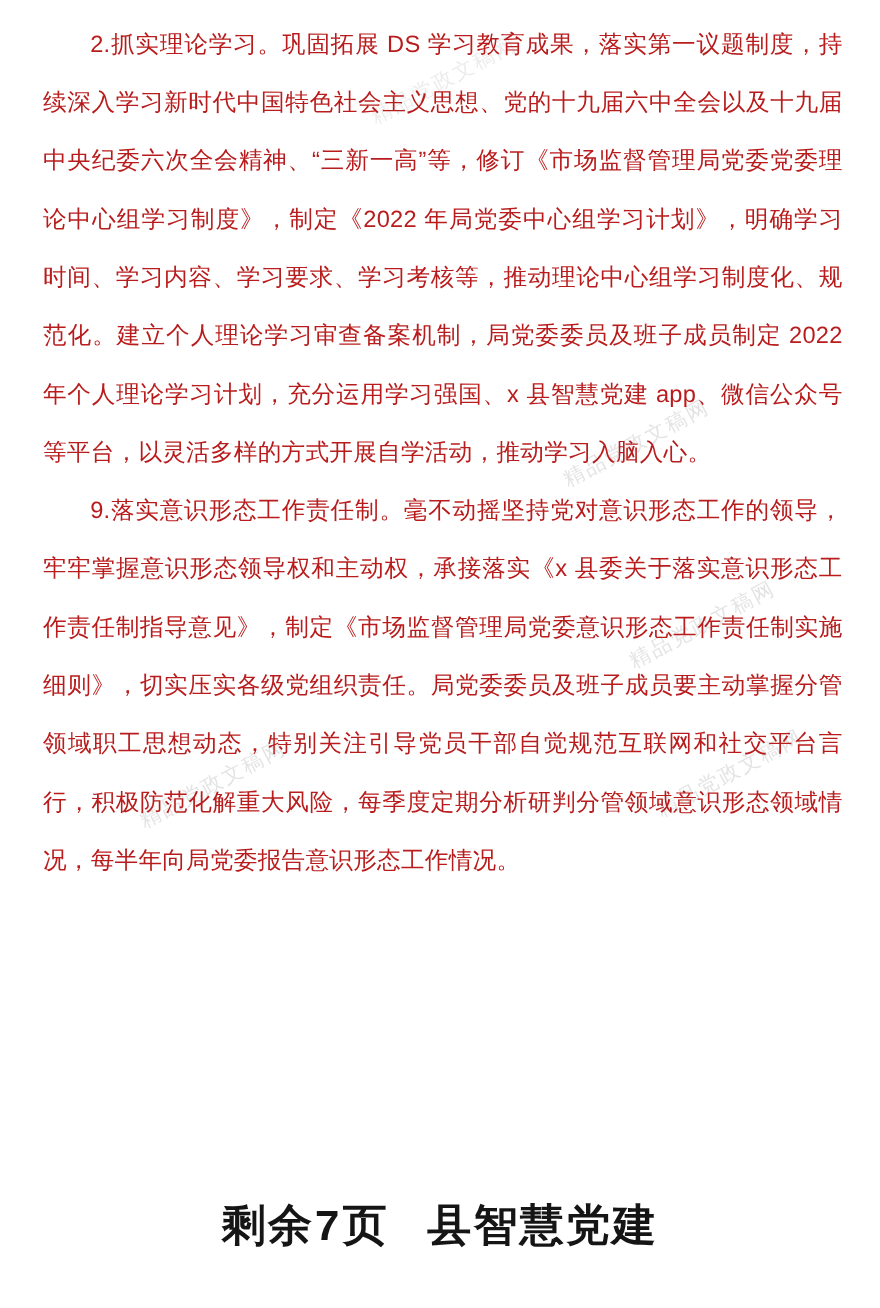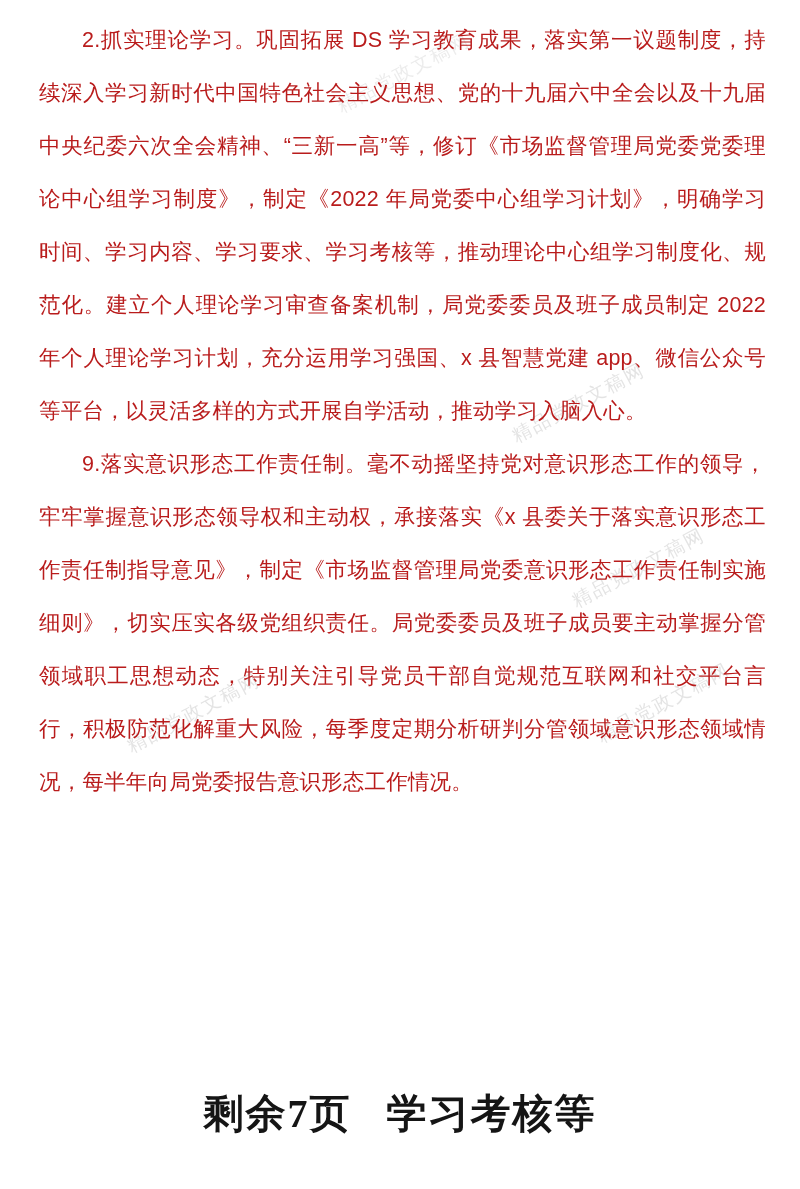--- a/index.html
+++ b/index.html
@@ -64,21 +64,21 @@
     bottom: 48px;
     text-align: center;
     z-index: 3;
   }
   .footer-note .txt {
     display: inline-block;
     font-size: 40px;
     font-weight: 700;
     color: #151515;
     letter-spacing: 2px;
-    font-family: Liberation Serif, serif;
+    font-family: Liberation Mono, monospace;
   }
   .footer-note .gap {
     display: inline-block;
     width: 26px;
   }
 </style>
 </head>
 <body>
 
 <div class="page">
@@ -92,16 +92,16 @@
   </div>
 
   <div class="doc-body">
     <p class="para">2.抓实理论学习。巩固拓展 DS 学习教育成果，落实第一议题制度，持续深入学习新时代中国特色社会主义思想、党的十九届六中全会以及十九届中央纪委六次全会精神、“三新一高”等，修订《市场监督管理局党委党委理论中心组学习制度》，制定《2022 年局党委中心组学习计划》，明确学习时间、学习内容、学习要求、学习考核等，推动理论中心组学习制度化、规范化。建立个人理论学习审查备案机制，局党委委员及班子成员制定 2022 年个人理论学习计划，充分运用学习强国、x 县智慧党建 app、微信公众号等平台，以灵活多样的方式开展自学活动，推动学习入脑入心。</p>
     <p class="para">9.落实意识形态工作责任制。毫不动摇坚持党对意识形态工作的领导，牢牢掌握意识形态领导权和主动权，承接落实《x 县委关于落实意识形态工作责任制指导意见》，制定《市场监督管理局党委意识形态工作责任制实施细则》，切实压实各级党组织责任。局党委委员及班子成员要主动掌握分管领域职工思想动态，特别关注引导党员干部自觉规范互联网和社交平台言行，积极防范化解重大风险，每季度定期分析研判分管领域意识形态领域情况，每半年向局党委报告意识形态工作情况。</p>
   </div>
 
   <div class="footer-note">
     <span class="txt">剩余7页</span>
     <span class="gap"></span>
-    <span class="txt">学习考核等</span>
+    <span class="txt">县智慧党建</span>
   </div>
 
 </div>
 
 </body></html>

